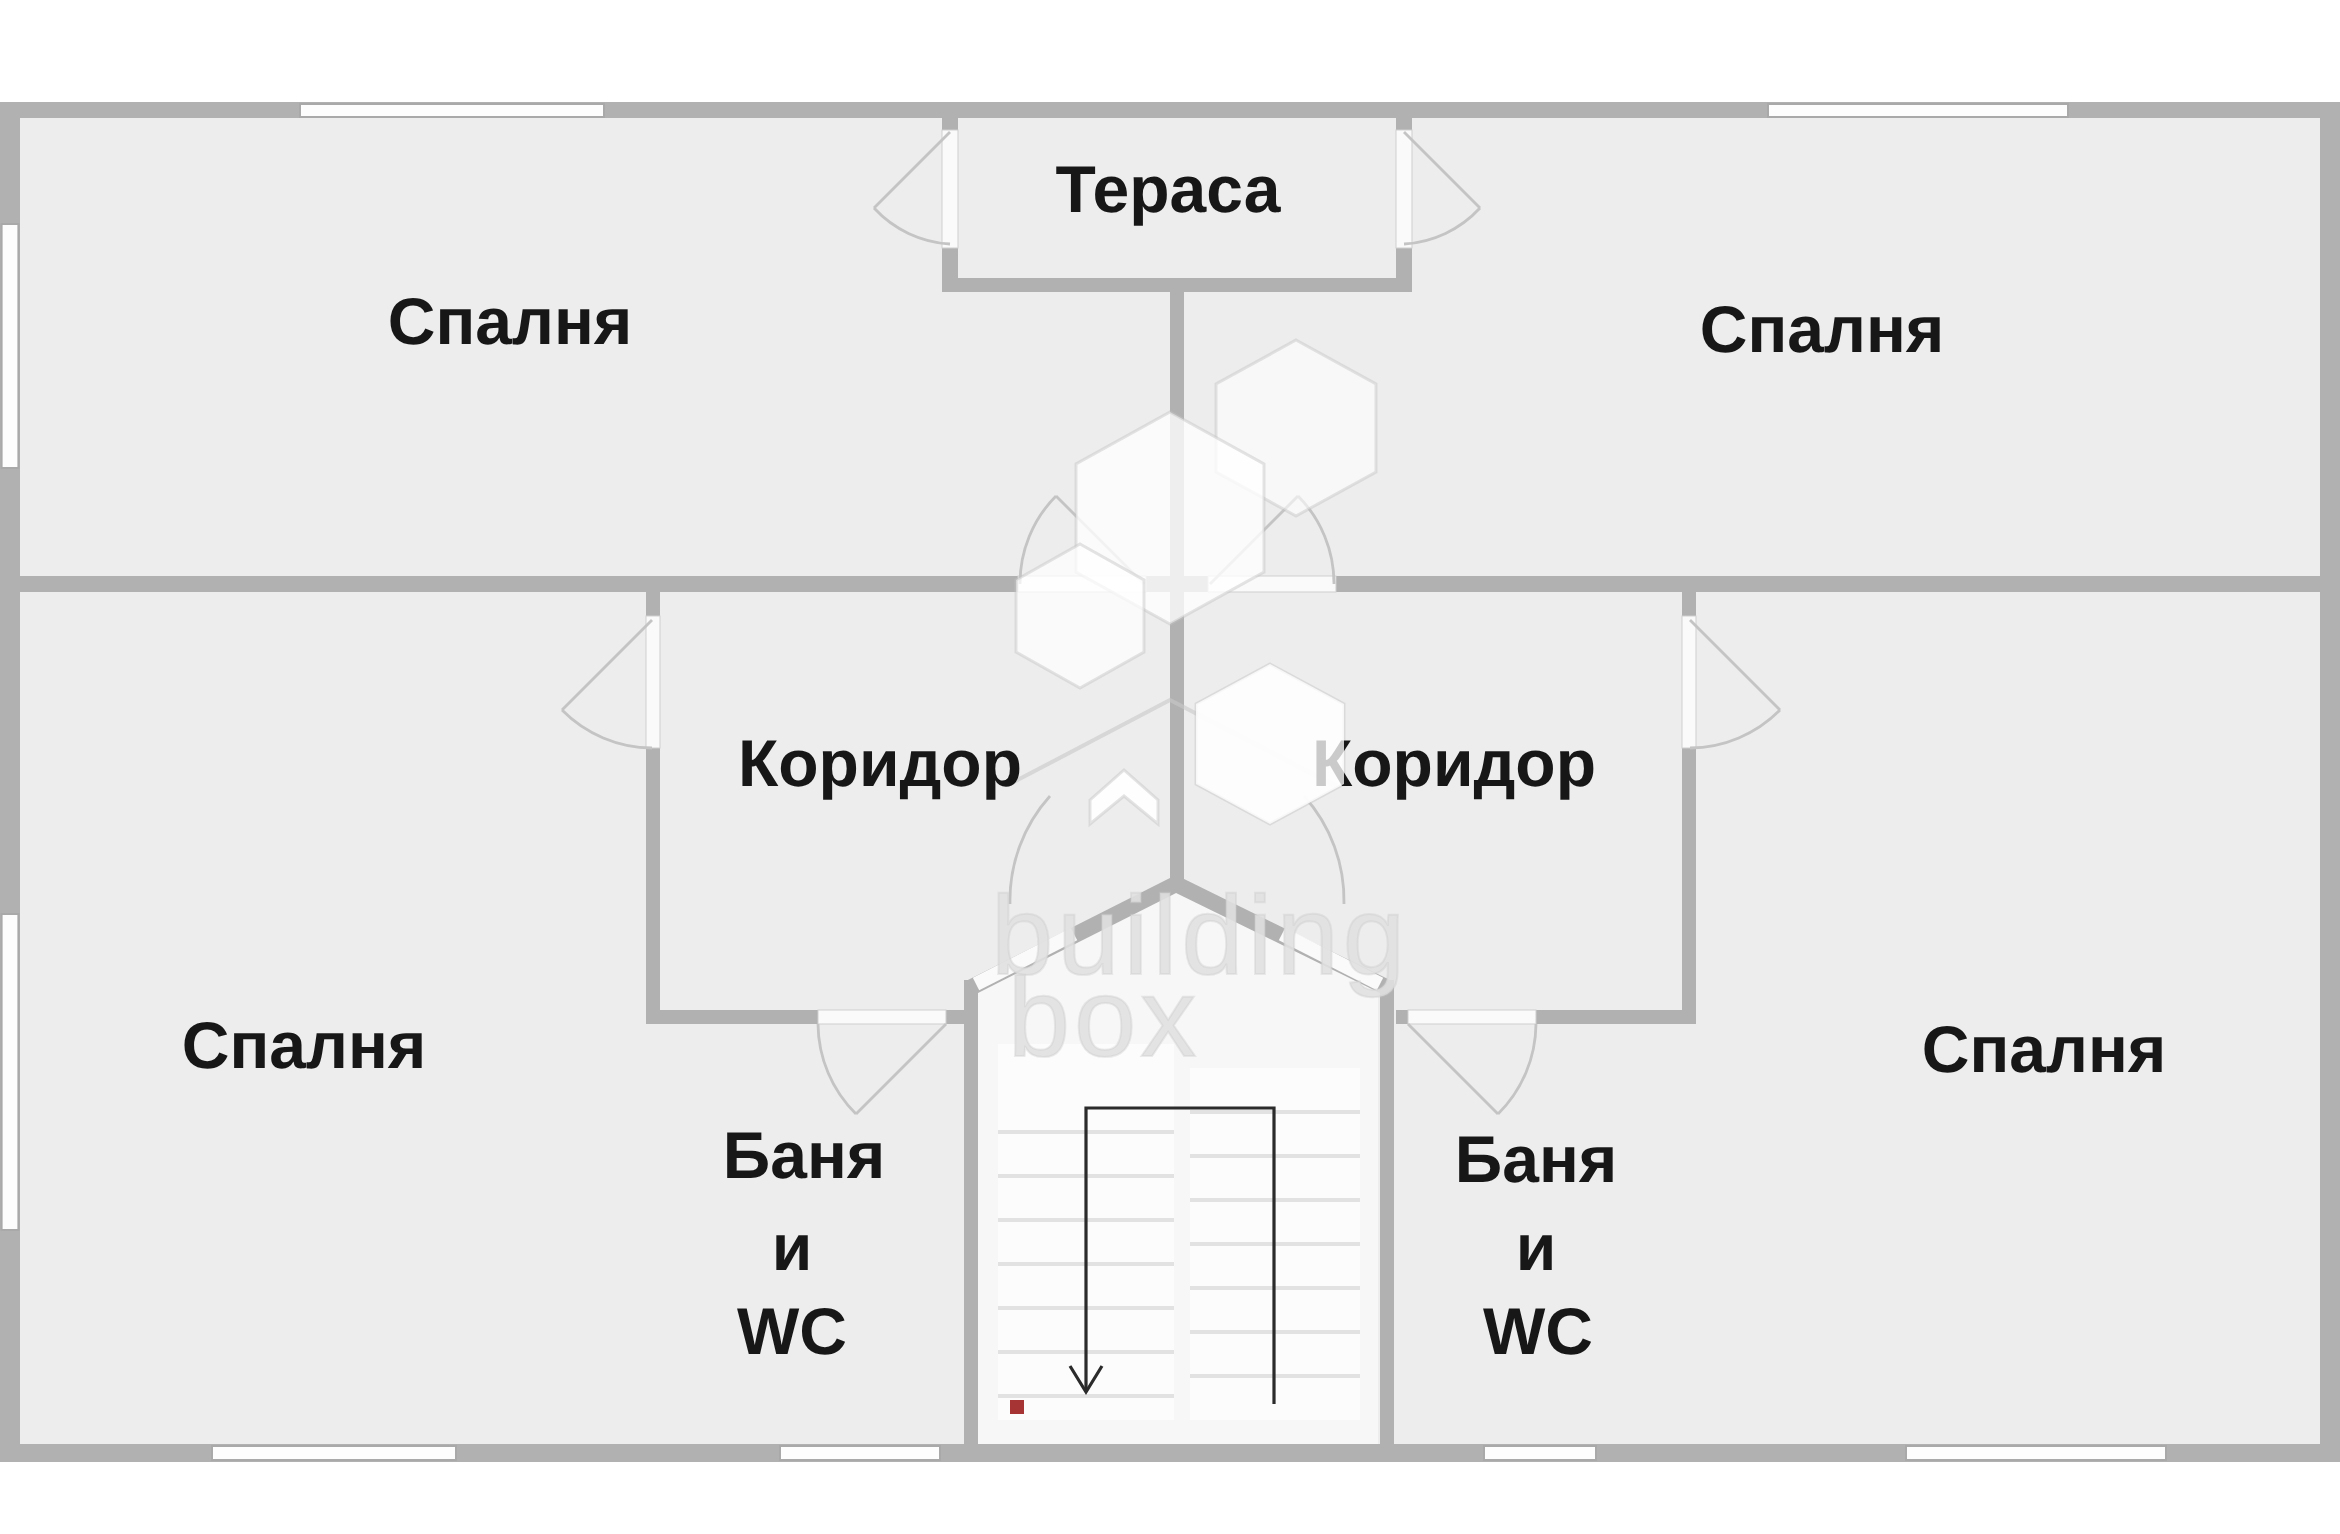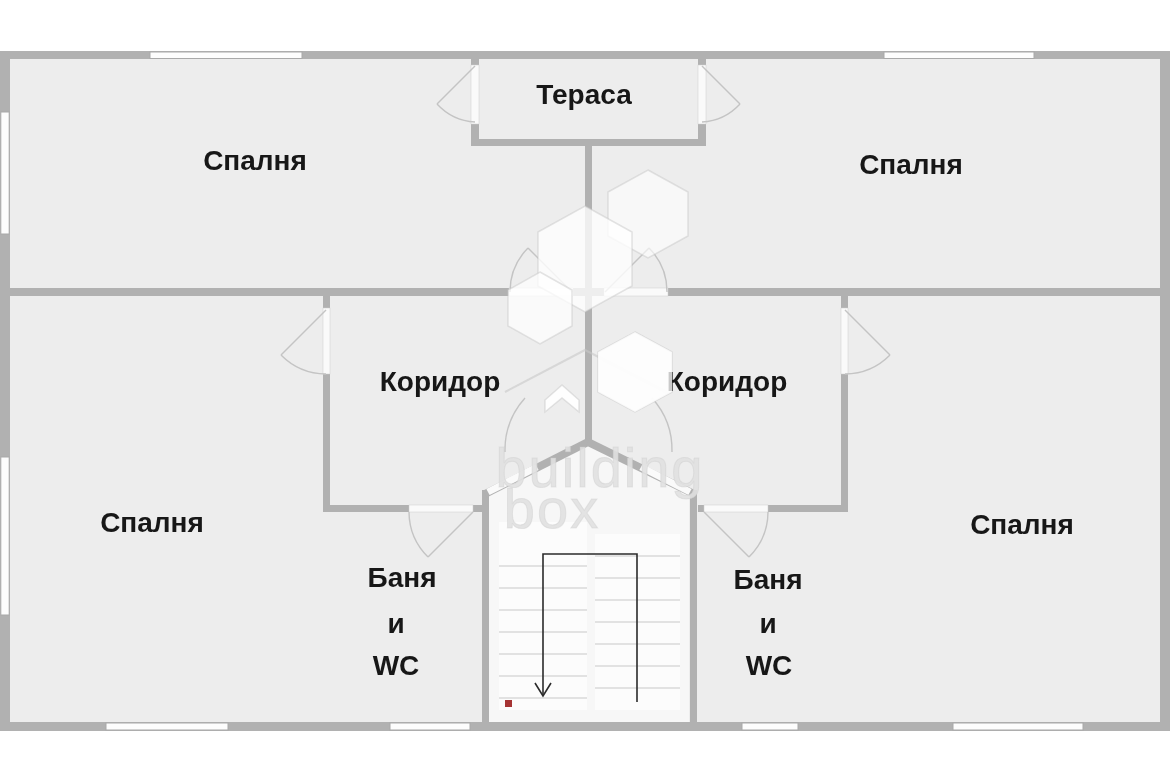--- a/index.html
+++ b/index.html
@@ -21,21 +21,21 @@
   .marker{fill:var(--marker);}
   .panel{stroke:#fafafa;stroke-width:7;}
   .wm-shape{fill:rgba(255,255,255,0.72);stroke:rgba(195,195,195,0.45);stroke-width:1.5;}
   .wm-outline{fill:none;stroke:rgba(200,200,200,0.6);stroke-width:2;}
   .wm-text{
     font-family:"Liberation Sans",sans-serif;font-size:56px;letter-spacing:2px;
     fill:rgba(224,224,224,0.9);stroke:rgba(200,200,200,0.35);stroke-width:1;
   }
   .rlabel{
     position:absolute;transform:translate(-50%,-50%);
-    font-weight:bold;font-size:28px;color:var(--text);white-space:nowrap;
+    font-weight:bold;font-size:33px;color:var(--text);white-space:nowrap;
   }
   .wm-cube-overlay{
     position:absolute;left:598px;top:332px;width:74px;height:80px;
     background:rgba(252,252,252,0.78);
     clip-path:polygon(50% 0,100% 25%,100% 75%,50% 100%,0 75%,0 25%);
   }
 </style>
 </head>
 <body>
 

